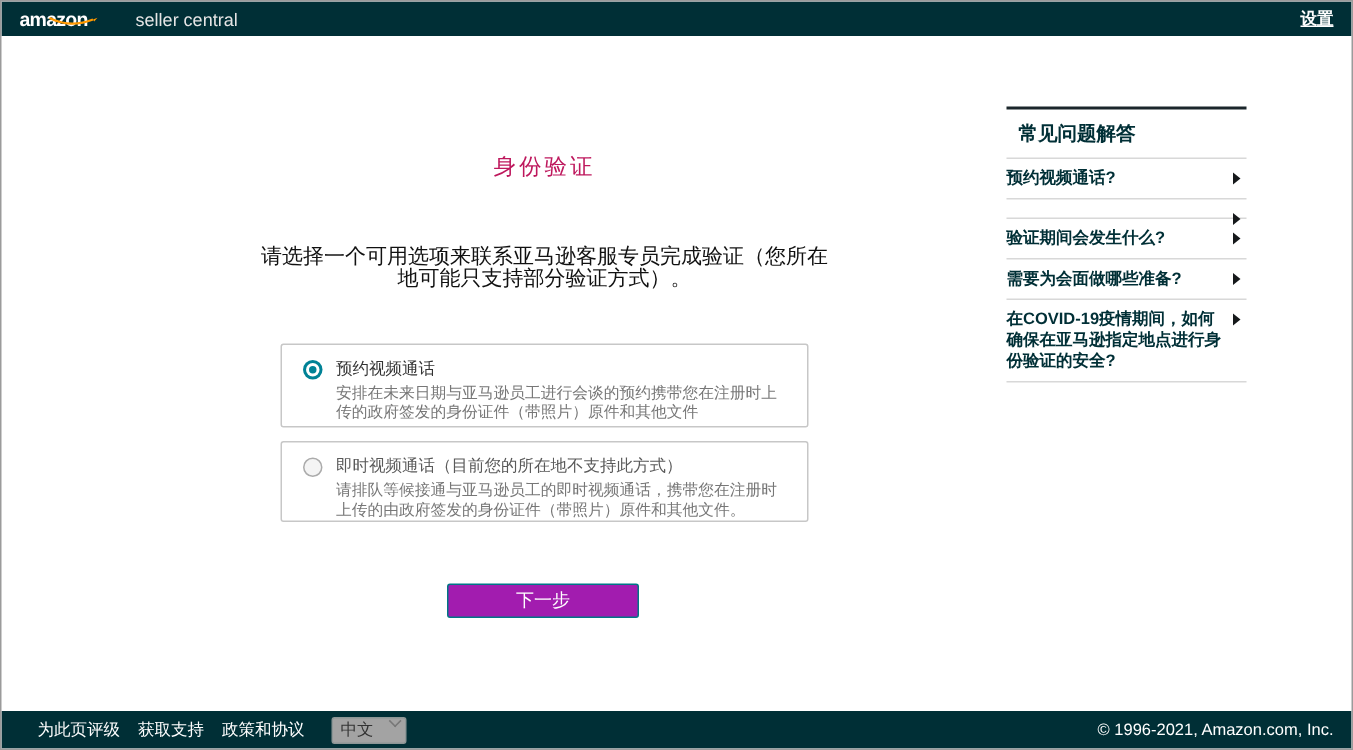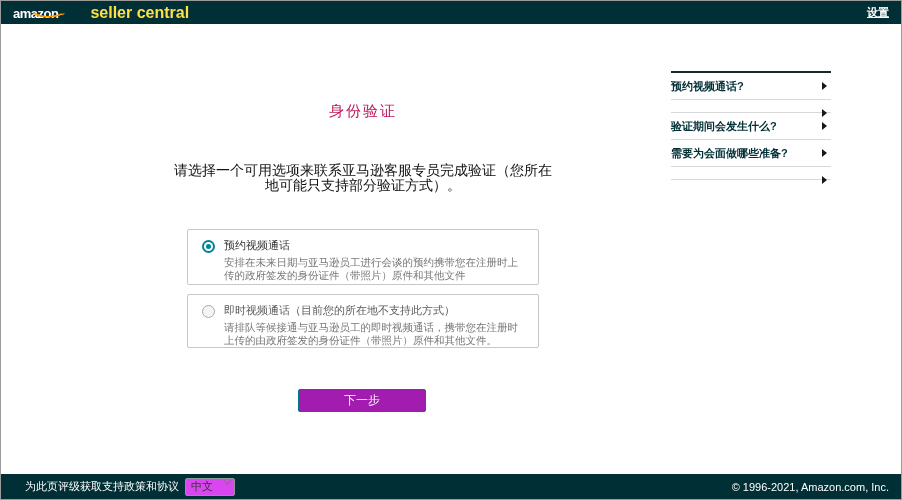--- a/index.html
+++ b/index.html
@@ -12,21 +12,21 @@
 
   
   .topbar {
     position:absolute; top:0; left:0; right:0; height:23px;
     background:#002f36; display:flex; align-items:center;
     justify-content:space-between; padding:0 12px;
   }
   .logo { display:flex; align-items:baseline; gap:16px; color:#fff; cursor:pointer; }
   .logo .amz { position:relative; font-weight:bold; font-size:13px; letter-spacing:-0.5px; }
   .logo .amz svg { position:absolute; left:1px; bottom:-4px; }
-  .logo .suffix { font-size:16px; font-weight:700; color:#fde047; }
+  .logo .suffix { font-size:12px; font-weight:400; color:#e5e5e5; }
   .settings-link {
     color:#ffffff; font-size:11px; font-weight:bold;
     text-decoration:underline; cursor:pointer;
   }
 
   
   .page-title {
     position:absolute; top:101px; left:185px; width:354px;
     text-align:center; font-size:15px; font-weight:400;
     color:#be185d; letter-spacing:2px;
@@ -82,25 +82,25 @@
   .faq-item .arrow {
     position:absolute; right:4px; top:9px; width:0; height:0;
     border-left:5px solid #16191b; border-top:4px solid transparent;
     border-bottom:4px solid transparent;
   }
 
   
   .footer {
     position:absolute; left:0; right:0; bottom:0; height:25px;
     background:#002f36; display:flex; align-items:center;
-    padding:0 12px 0 24px; 
+    padding:0 12px 0 24px; gap:12px;
   }
   .footer a { color:#ffffff; font-size:11px; cursor:pointer; text-decoration:none; white-space:nowrap; }
   .lang-select {
-    margin-left:6px; width:50px; height:18px; background:#d946ef;
+    margin-left:6px; width:50px; height:18px; background:#a3a3a3;
     border:1px solid #8d9696; border-radius:2px; display:flex;
     align-items:flex-start; justify-content:space-between; padding:0 5px; cursor:pointer;
   }
   .lang-select .lang-val { font-size:11px; color:#333; }
   .lang-select .chev {
     width:6px; height:6px; border-right:1.4px solid #777; border-bottom:1.4px solid #777;
     transform:rotate(45deg) translateY(-2px);
   }
   .copyright { margin-left:auto; color:#ffffff; font-size:11px;padding-left:48px; }
 </style>
@@ -135,37 +135,39 @@
 
   <div class="option second">
     <span class="radio off"></span>
     <div class="opt-title">即时视频通话（目前您的所在地不支持此方式）</div>
     <div class="opt-desc">请排队等候接通与亚马逊员工的即时视频通话，携带您在注册时上传的由政府签发的身份证件（带照片）原件和其他文件。</div>
   </div>
 
   <button class="next-btn">下一步</button>
 
   <div class="faq">
+    <div class="faq-title">常见问题解答</div>
 
     <div class="faq-item">
       <span class="faq-text">预约视频通话?</span>
       <span class="arrow"></span>
     </div>
     <div class="faq-item">
       <span class="arrow"></span>
     </div>
     <div class="faq-item">
       <span class="faq-text">验证期间会发生什么?</span>
       <span class="arrow"></span>
     </div>
     <div class="faq-item">
       <span class="faq-text">需要为会面做哪些准备?</span>
       <span class="arrow"></span>
     </div>
     <div class="faq-item">
+      <span class="faq-text">在COVID-19疫情期间，如何确保在亚马逊指定地点进行身份验证的安全?</span>
       <span class="arrow"></span>
     </div>
   </div>
 
   <div class="footer">
     <a>为此页评级</a>
     <a>获取支持</a>
     <a>政策和协议</a>
     <div class="lang-select">
       <span class="lang-val">中文</span>

